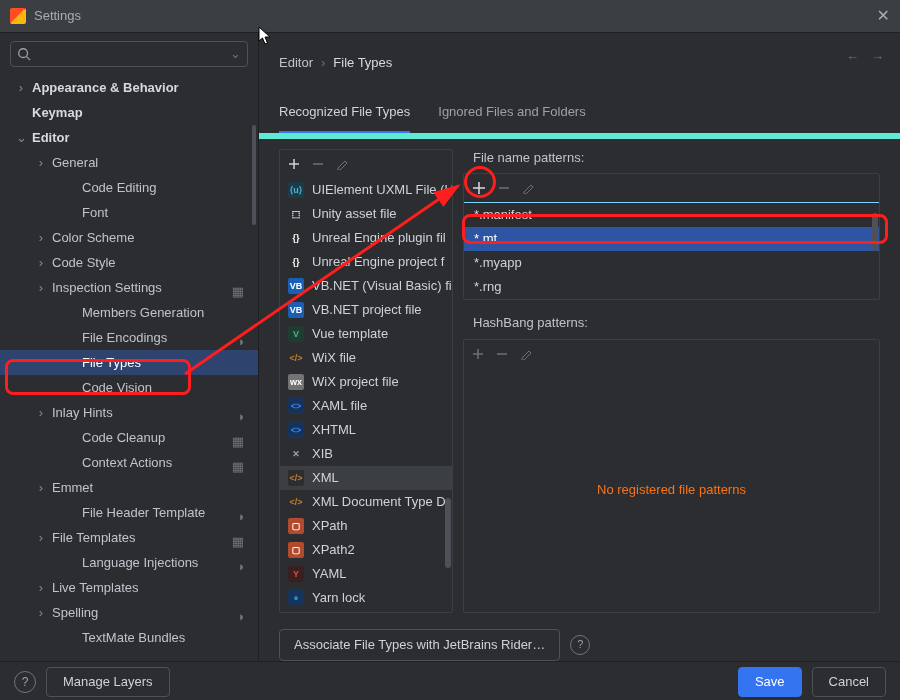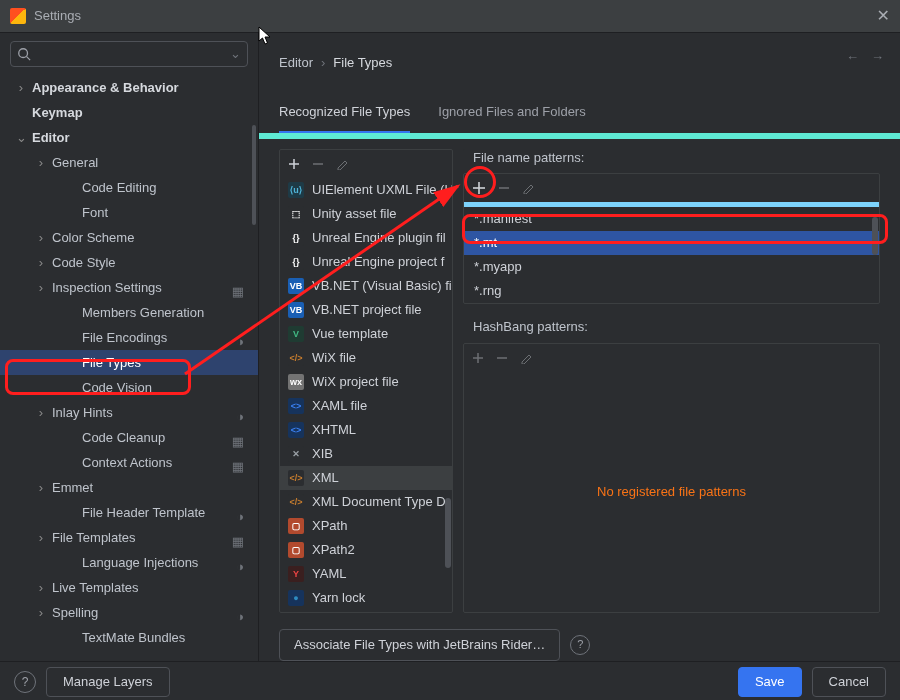--- a/index.html
+++ b/index.html
@@ -39,21 +39,21 @@
   .panel.right{flex:1;border:none}
   .toolbar{display:flex;align-items:center;gap:12px;height:28px;padding:0 8px}
   .toolbar .ico{color:#9da0a8;display:flex;align-items:center}
   .toolbar .ico.dim{opacity:.4}
   .list{flex:1;overflow:hidden;position:relative}
   .list-row{display:flex;align-items:center;gap:8px;height:24px;padding:0 8px;white-space:nowrap;overflow:hidden;color:#cfd2d8}
   .list-row.sel{background:#3c3f41}
   .list-row .fi{width:16px;height:16px;display:flex;align-items:center;justify-content:center;font-size:9px;font-weight:700;border-radius:2px;flex-shrink:0}
   .section-label{color:#bfc4cc;margin:0 0 6px 10px}
   .pat-box{border:1px solid #3c3f41;border-radius:2px;display:flex;flex-direction:column}
-  .pat-list{max-height:124px;overflow:hidden;position:relative;border-top:5px solid #7dd3fc}
+  .pat-list{max-height:124px;overflow:hidden;position:relative;border-top:1px solid #7dd3fc}
   .pat-row{height:24px;display:flex;align-items:center;padding:0 10px;color:#cfd2d8}
   .pat-row.sel{background:#2e55a3;color:#fff}
   .empty{flex:1;display:flex;align-items:center;justify-content:center;color:#f97316;height:170px}
   .bottom-assoc{margin:6px 20px 0;display:flex;align-items:center;gap:10px}
   .assoc-btn{border:1px solid #4e5157;border-radius:4px;padding:6px 14px;color:#cfd2d8;background:#2b2d30}
   .qmark{width:18px;height:18px;border:1px solid #6f737a;border-radius:50%;display:flex;align-items:center;justify-content:center;font-size:11px;color:#9da0a8}
   .footer{height:40px;border-top:1px solid #1e1f22;display:flex;align-items:center;padding:0 14px;gap:10px;background:#2b2d30}
   .footer .spacer{flex:1}
   .btn{border:1px solid #4e5157;border-radius:4px;padding:5px 16px;background:#2b2d30;color:#cfd2d8}
   .btn.primary{background:#3574f0;border-color:#3574f0;color:#fff}

